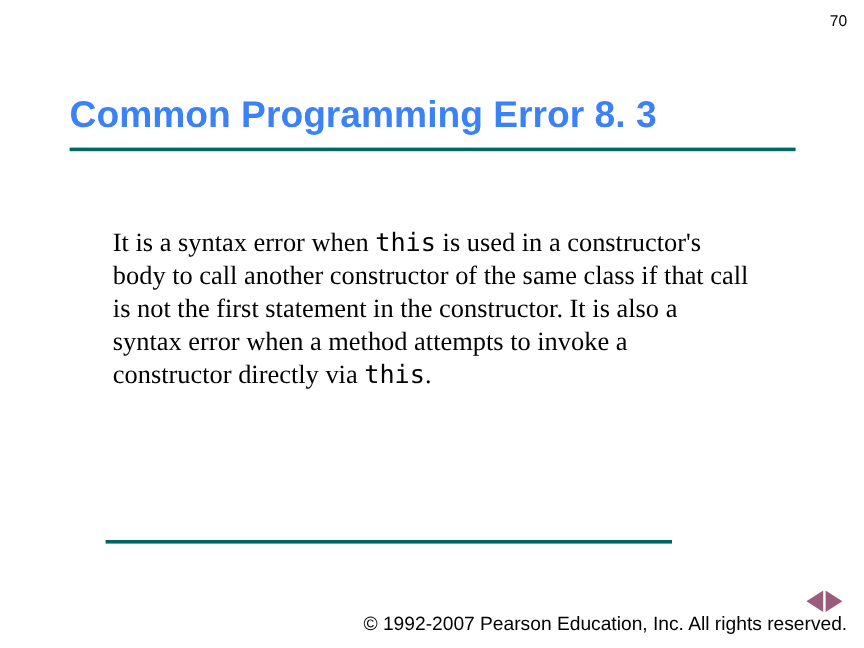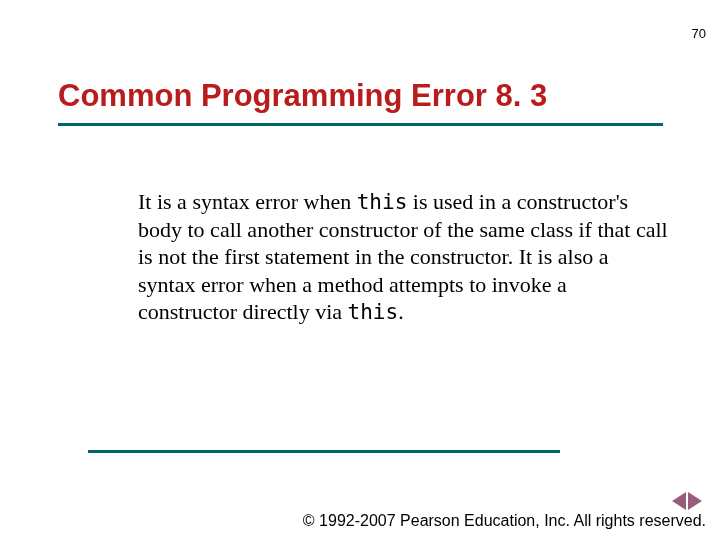--- a/index.html
+++ b/index.html
@@ -12,48 +12,46 @@
     color: #000;
     position: relative;
     overflow: hidden;
   }
   .page-number {
     position: absolute;
     top: 10px;
     right: 14px;
     font-family: Arial, Helvetica, sans-serif;
     font-size: 13px;
-    margin-top: 16px;
   }
   .title {
     position: absolute;
     top: 78px;
     left: 58px;
     font-family: Arial, Helvetica, sans-serif;
     font-size: 31px;
     font-weight: bold;
-    color: #b91c1c;
+    color: #3b82f6;
   }
   .rule-top {
     position: absolute;
     top: 123px;
     left: 58px;
     width: 605px;
     height: 3px;
     background: #006666;
   }
   .body-text {
     position: absolute;
     top: 188px;
     left: 94px;
     width: 530px;
     font-size: 22px;
     line-height: 1.25;
     font-family: "Times New Roman", Times, serif;
-    margin-left: 44px;
   }
   .body-text .code {
     font-family: "Lucida Console", Consolas, monospace;
     font-size: 21px;
   }
   .rule-bottom {
     position: absolute;
     top: 450px;
     left: 88px;
     width: 472px;

